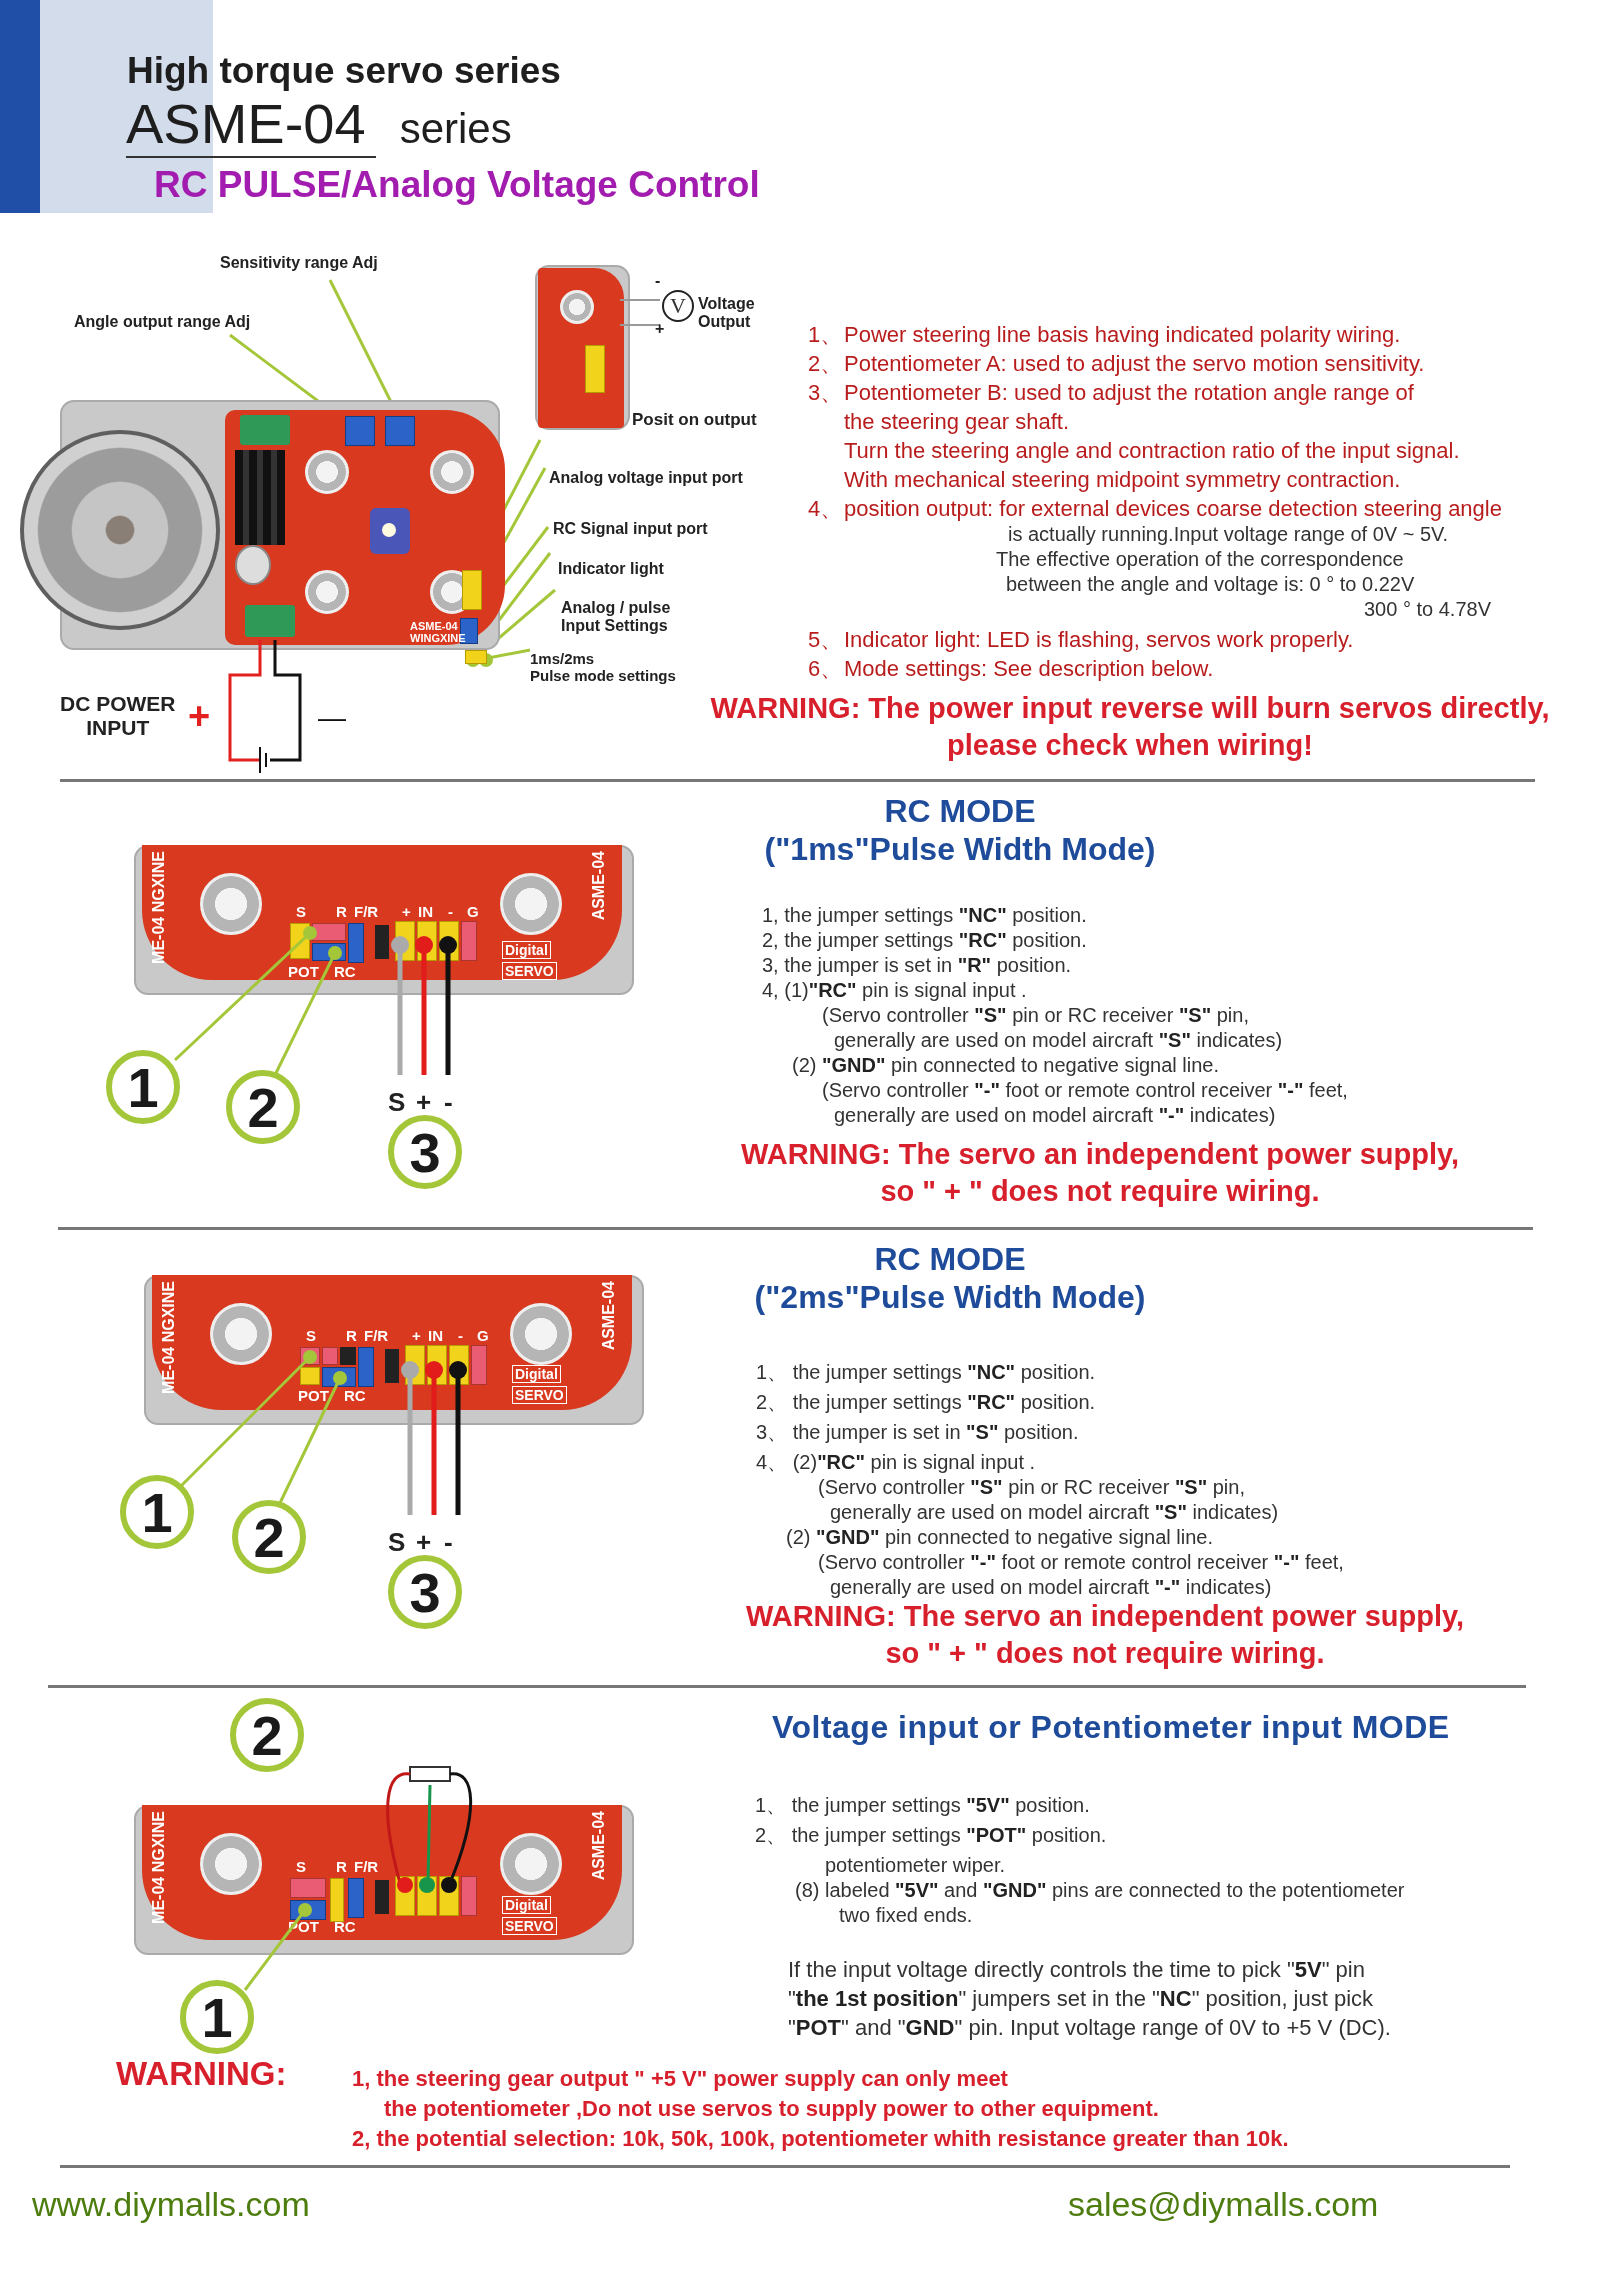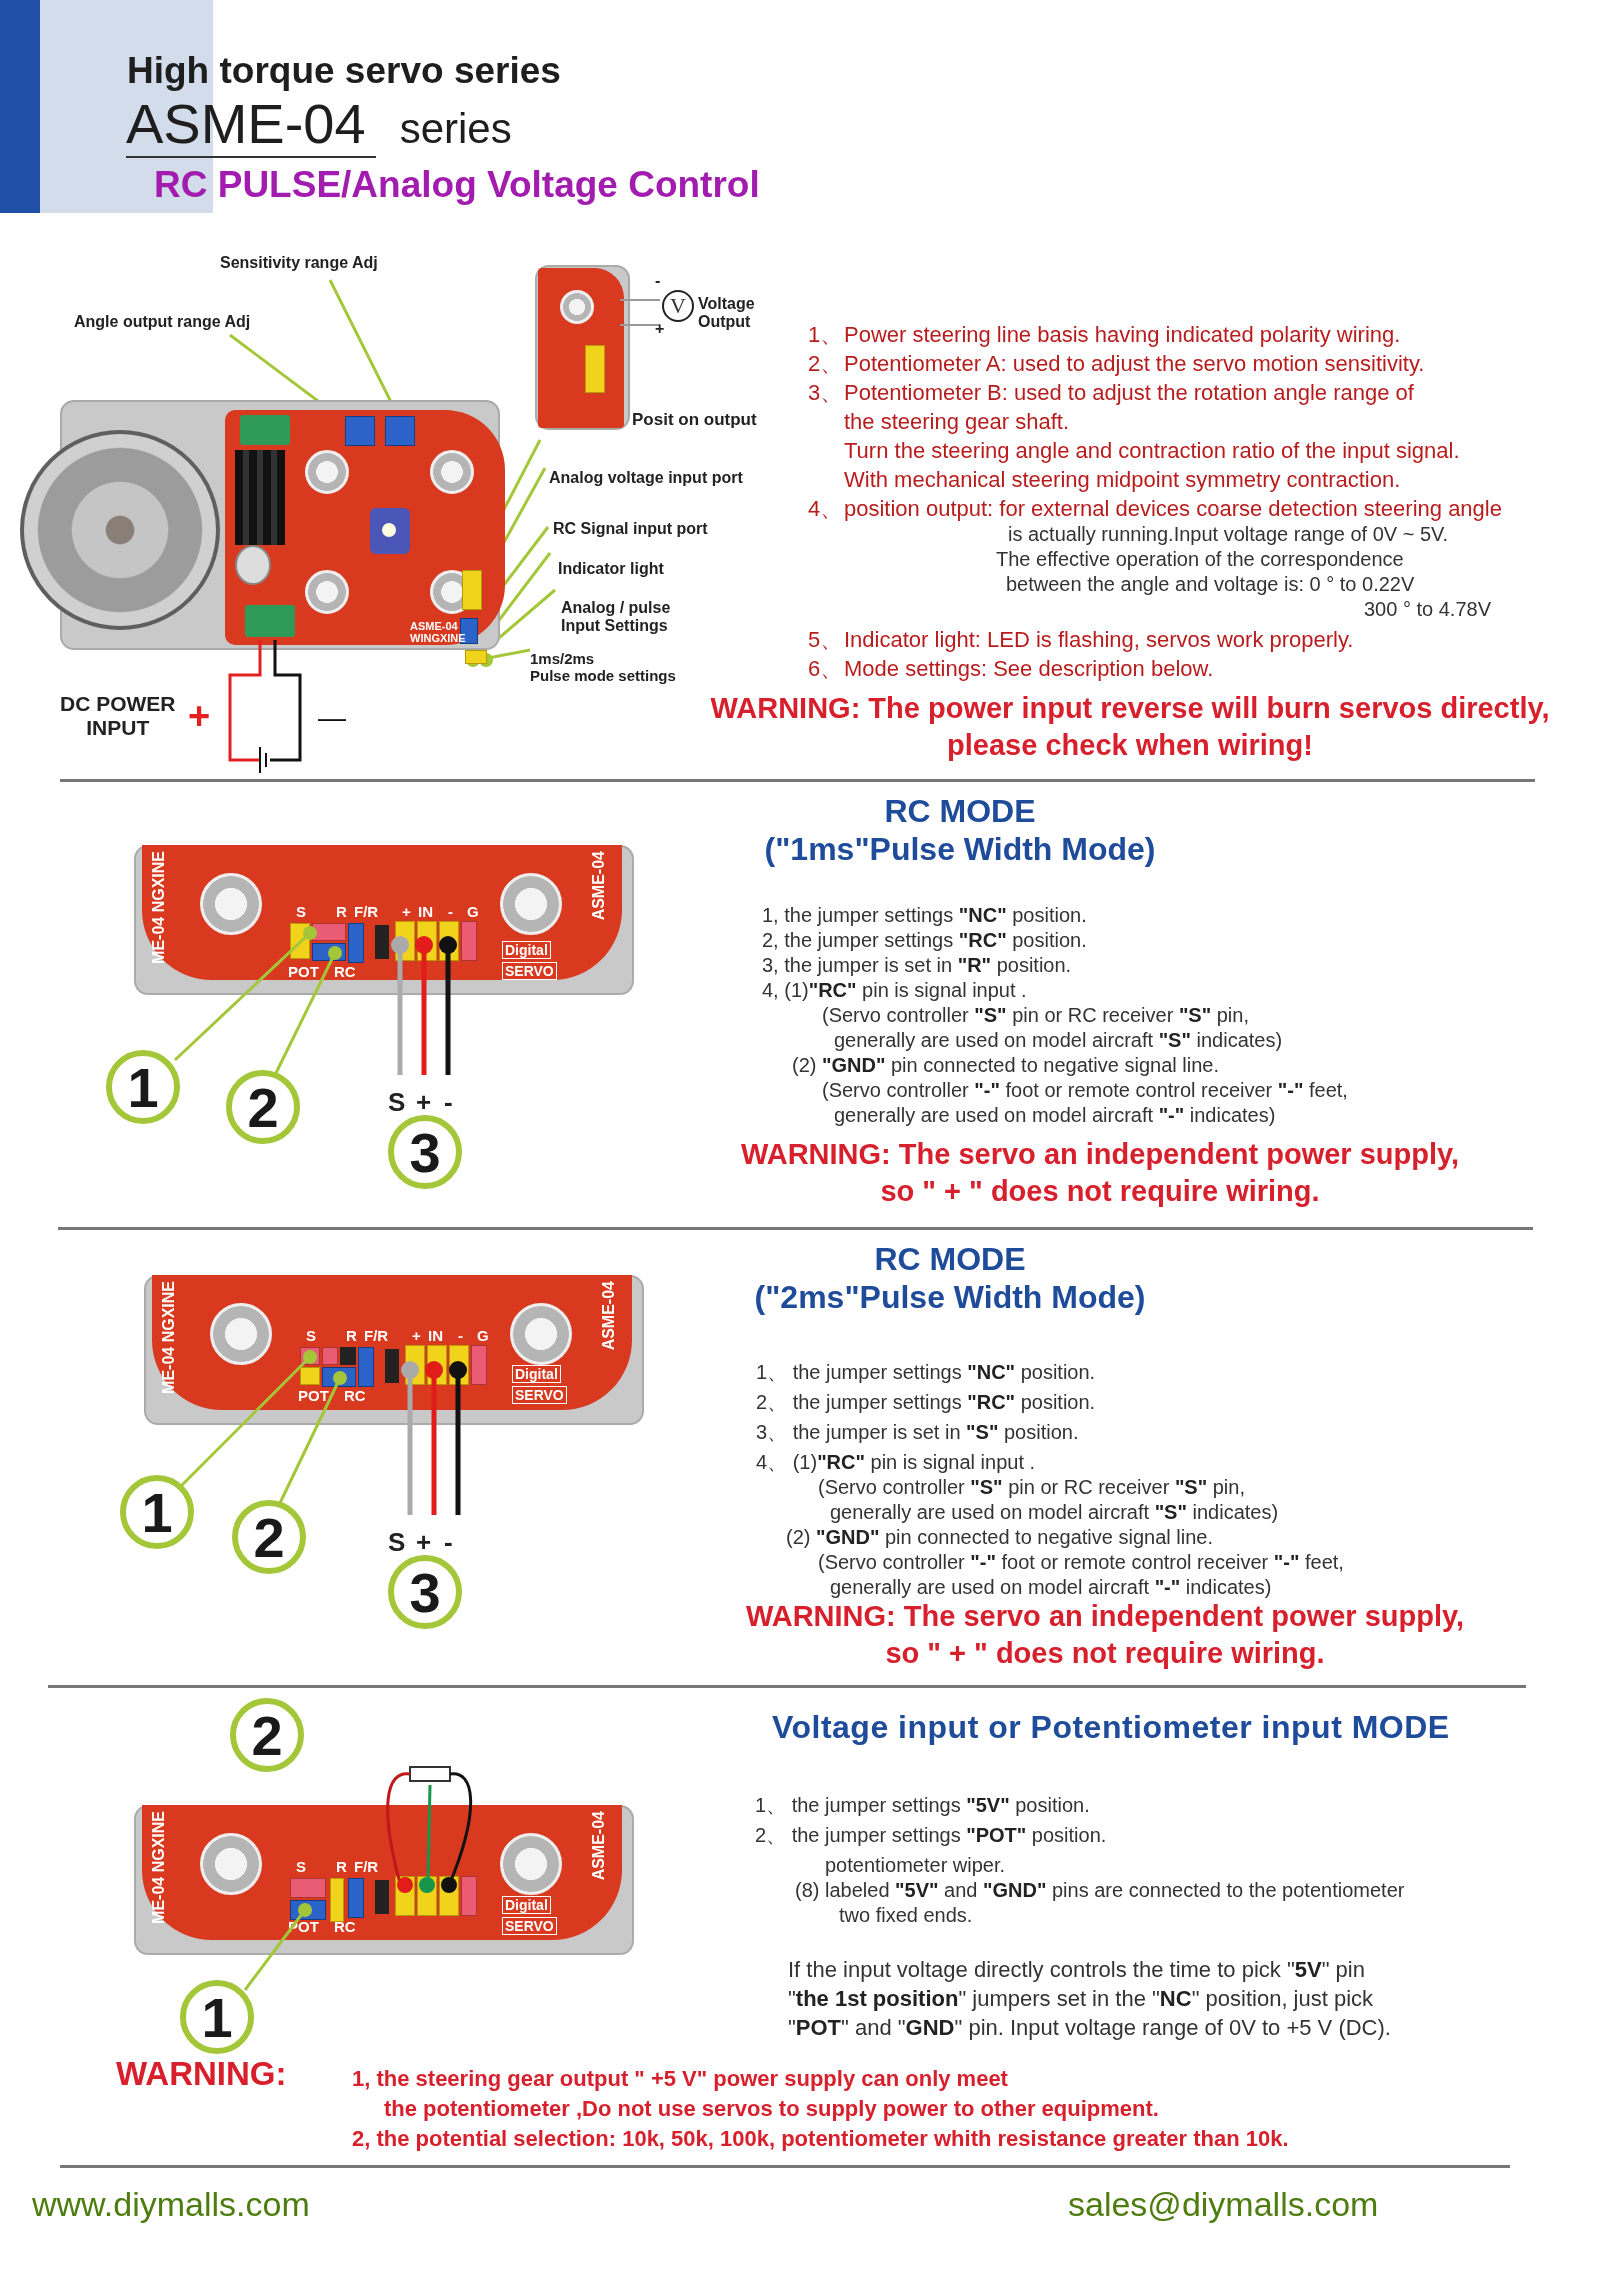--- a/index.html
+++ b/index.html
@@ -278,21 +278,21 @@
   <div class="abs wire-lbl" style="left:304px;top:252px;">-</div>
   <div class="abs badge" style="left:-20px;top:200px;">1</div>
   <div class="abs badge" style="left:92px;top:225px;">2</div>
   <div class="abs badge" style="left:248px;top:280px;">3</div>
 </div>
 
 <div class="abs list2" style="left:756px;top:1360px;">
   <div class="row" style="height:30px"><span>1、 the jumper settings </span><b>"NC"</b><span> position.</span></div>
   <div class="row" style="height:30px"><span>2、 the jumper settings </span><b>"RC"</b><span> position.</span></div>
   <div class="row" style="height:30px"><span>3、 the jumper is set in </span><b>"S"</b><span> position.</span></div>
-  <div class="row"><span>4、  (1)</span><b>"RC"</b><span> pin is signal input .</span></div>
+  <div class="row"><span>4、  (2)</span><b>"RC"</b><span> pin is signal input .</span></div>
   <div class="row" style="padding-left:62px"><span>(Servo controller </span><b>"S"</b><span> pin or RC receiver </span><b>"S"</b><span> pin,</span></div>
   <div class="row" style="padding-left:74px"><span>generally are used on model aircraft </span><b>"S"</b><span> indicates)</span></div>
   <div class="row" style="padding-left:30px"><span>(2) </span><b>"GND"</b><span> pin connected to negative signal line.</span></div>
   <div class="row" style="padding-left:62px"><span>(Servo controller </span><b>"-"</b><span> foot or remote control receiver </span><b>"-"</b><span> feet,</span></div>
   <div class="row" style="padding-left:74px"><span>generally are used on model aircraft </span><b>"-"</b><span> indicates)</span></div>
 </div>
 
 <div class="abs warn" style="left:705px;top:1598px;width:800px;">
   <div>WARNING: The servo an independent power supply,</div>
   <div>so " + " does not require wiring.</div>

